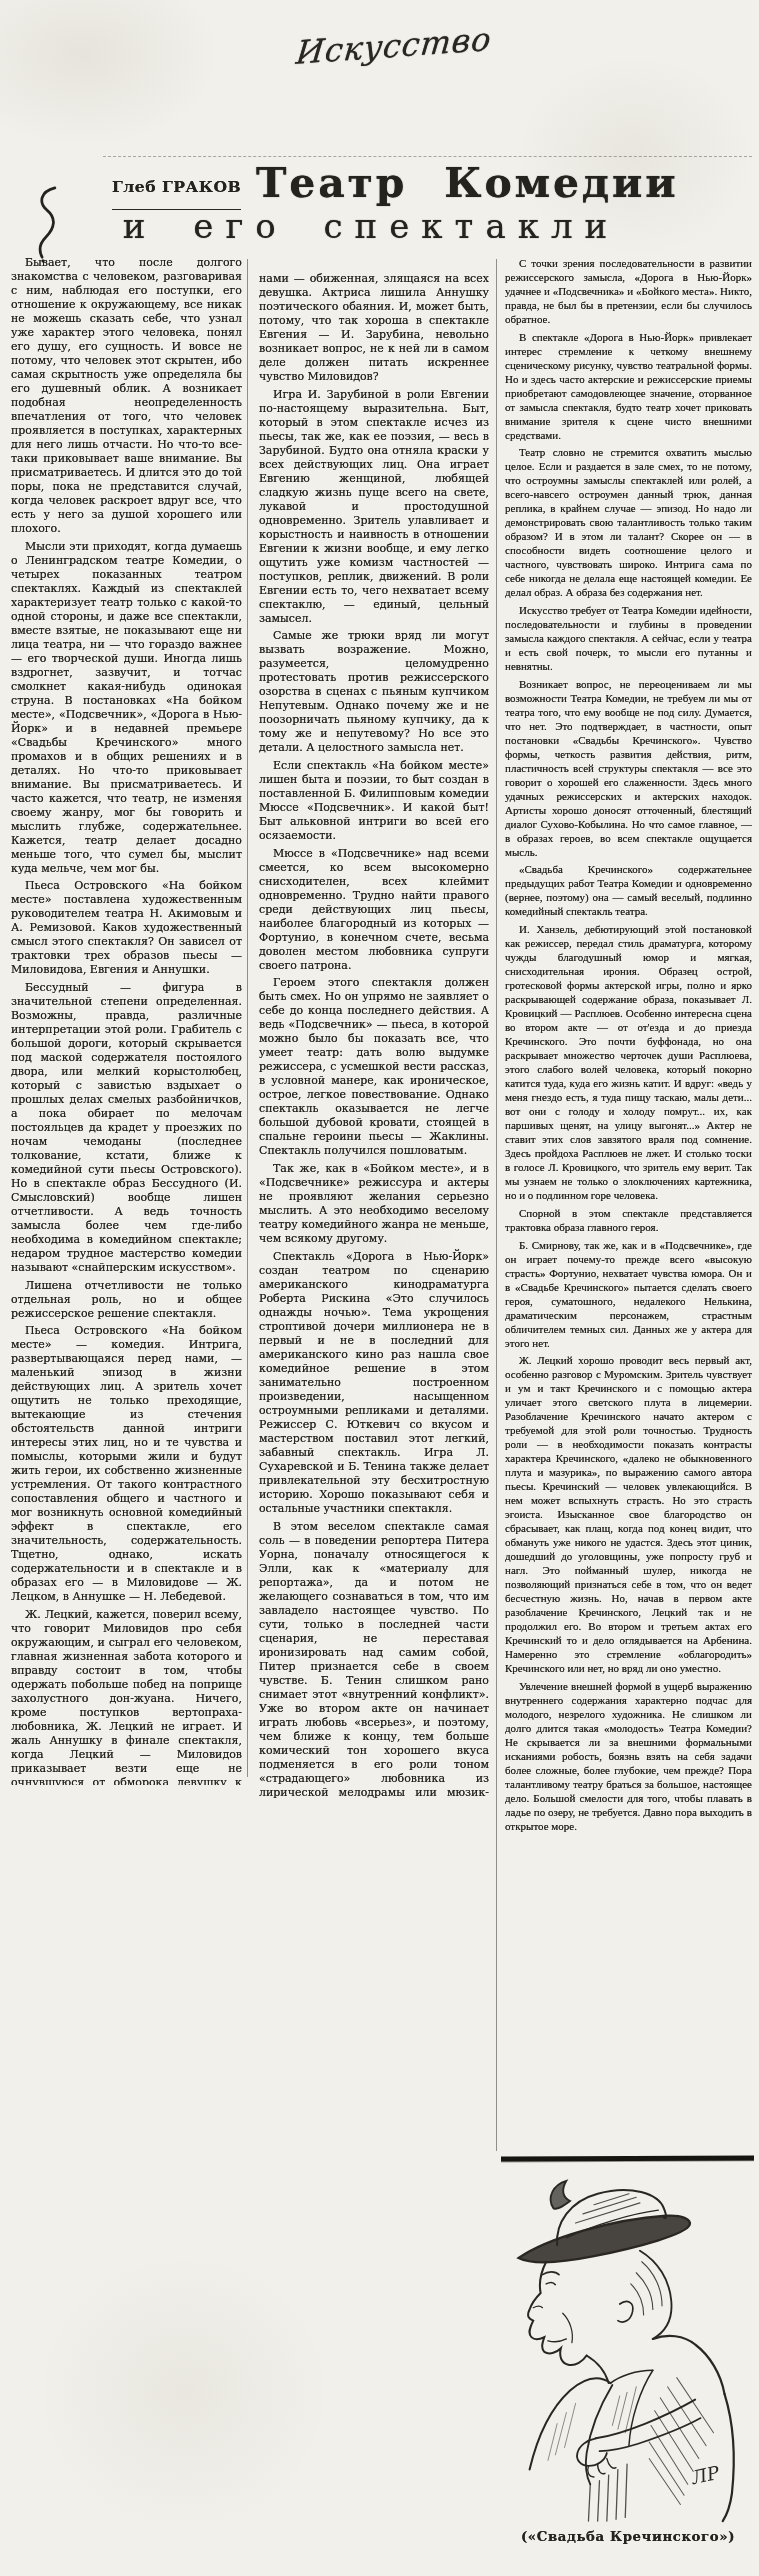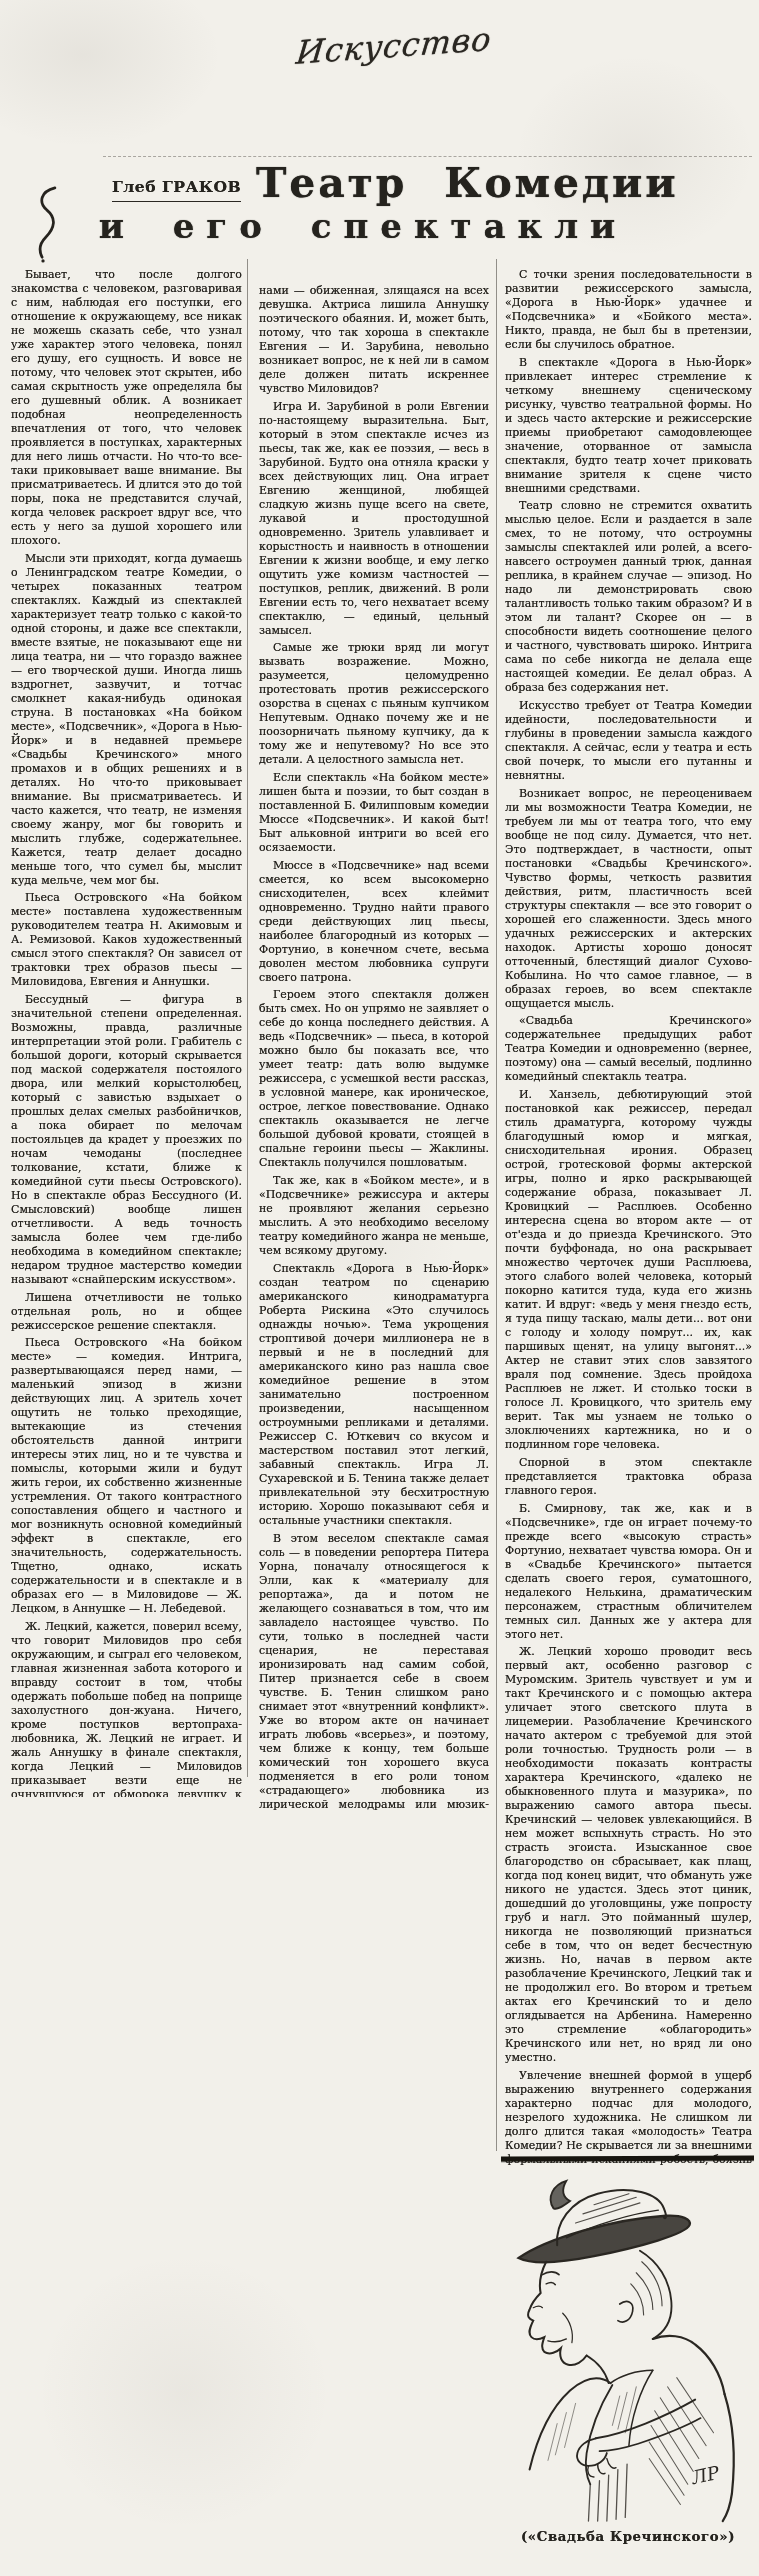--- a/index.html
+++ b/index.html
@@ -20,47 +20,47 @@
   .handwriting{
     position:absolute;left:296px;top:24px;width:276px;
     font-size:32px;font-style:italic;letter-spacing:0.9px;
     transform:rotate(-4deg) skewX(-10deg);
     color:#2a2722;text-shadow:0 0 0.9px rgba(40,36,30,.8);
   }
   .reg-line{position:absolute;left:103px;top:156px;width:649px;border-top:0.9px dashed rgba(50,46,40,.38);}
   .byline{
     position:absolute;left:112px;top:177px;
     font-weight:bold;font-size:15.6px;letter-spacing:0.5px;
-    border-bottom:1.8px solid #2b2823;padding-bottom:5px;
+    border-bottom:1.8px solid #2b2823;padding-bottom:13px;
     text-shadow:0 0 0.6px rgba(30,27,22,.8);
   }
   .title1{
     position:absolute;left:256px;top:160px;width:368px;
     text-align:left;font-weight:bold;font-size:41px;line-height:46px;
     letter-spacing:2.8px;word-spacing:20px;white-space:nowrap;
     text-shadow:0 0 0.9px rgba(25,23,19,.85);
   }
   .title2{
-    position:absolute;left:96px;top:206px;width:534px;
-    text-align:center;font-weight:bold;font-size:34px;line-height:40px;
+    position:absolute;left:104px;top:206px;width:534px;
+    text-align:center;font-weight:normal;font-size:34px;line-height:40px;
     letter-spacing:12px;word-spacing:13px;white-space:nowrap;
     text-shadow:0 0 0.9px rgba(25,23,19,.85);
   }
   .squiggle{position:absolute;left:33px;top:184px;}
 
   .col{
-    position:absolute;top:268px;text-align:justify;
+    position:absolute;top:256px;text-align:justify;
     font-size:11px;line-height:14px;overflow:hidden;
     text-shadow:0 0 0.5px rgba(33,30,25,.75);
   }
   .col p{margin:0 0 3.7px 0;text-indent:14px;}
   .col-1{left:11px;width:231px;height:1529px;}
   .col-2{left:259px;width:230px;height:1529px;margin-top:16px;}
   .col-2 p:first-child{text-indent:0;}
-  .col-3{left:505px;width:247px;height:1897px;}
+  .col-3{left:505px;width:247px;height:1897px;font-family:Liberation Serif, serif;}
 
   .vrule{position:absolute;width:0.9px;background:rgba(48,44,38,.5);}
   .vrule-1{left:247px;top:259px;height:1518px;}
   .vrule-2{left:496px;top:259px;height:1892px;}
 
   .heavy-rule{
     position:absolute;left:501px;top:2156px;width:253px;height:4.6px;
     background:#17150f;transform:rotate(-.25deg);
     box-shadow:0 0.9px 0 rgba(23,21,15,.4);
   }

